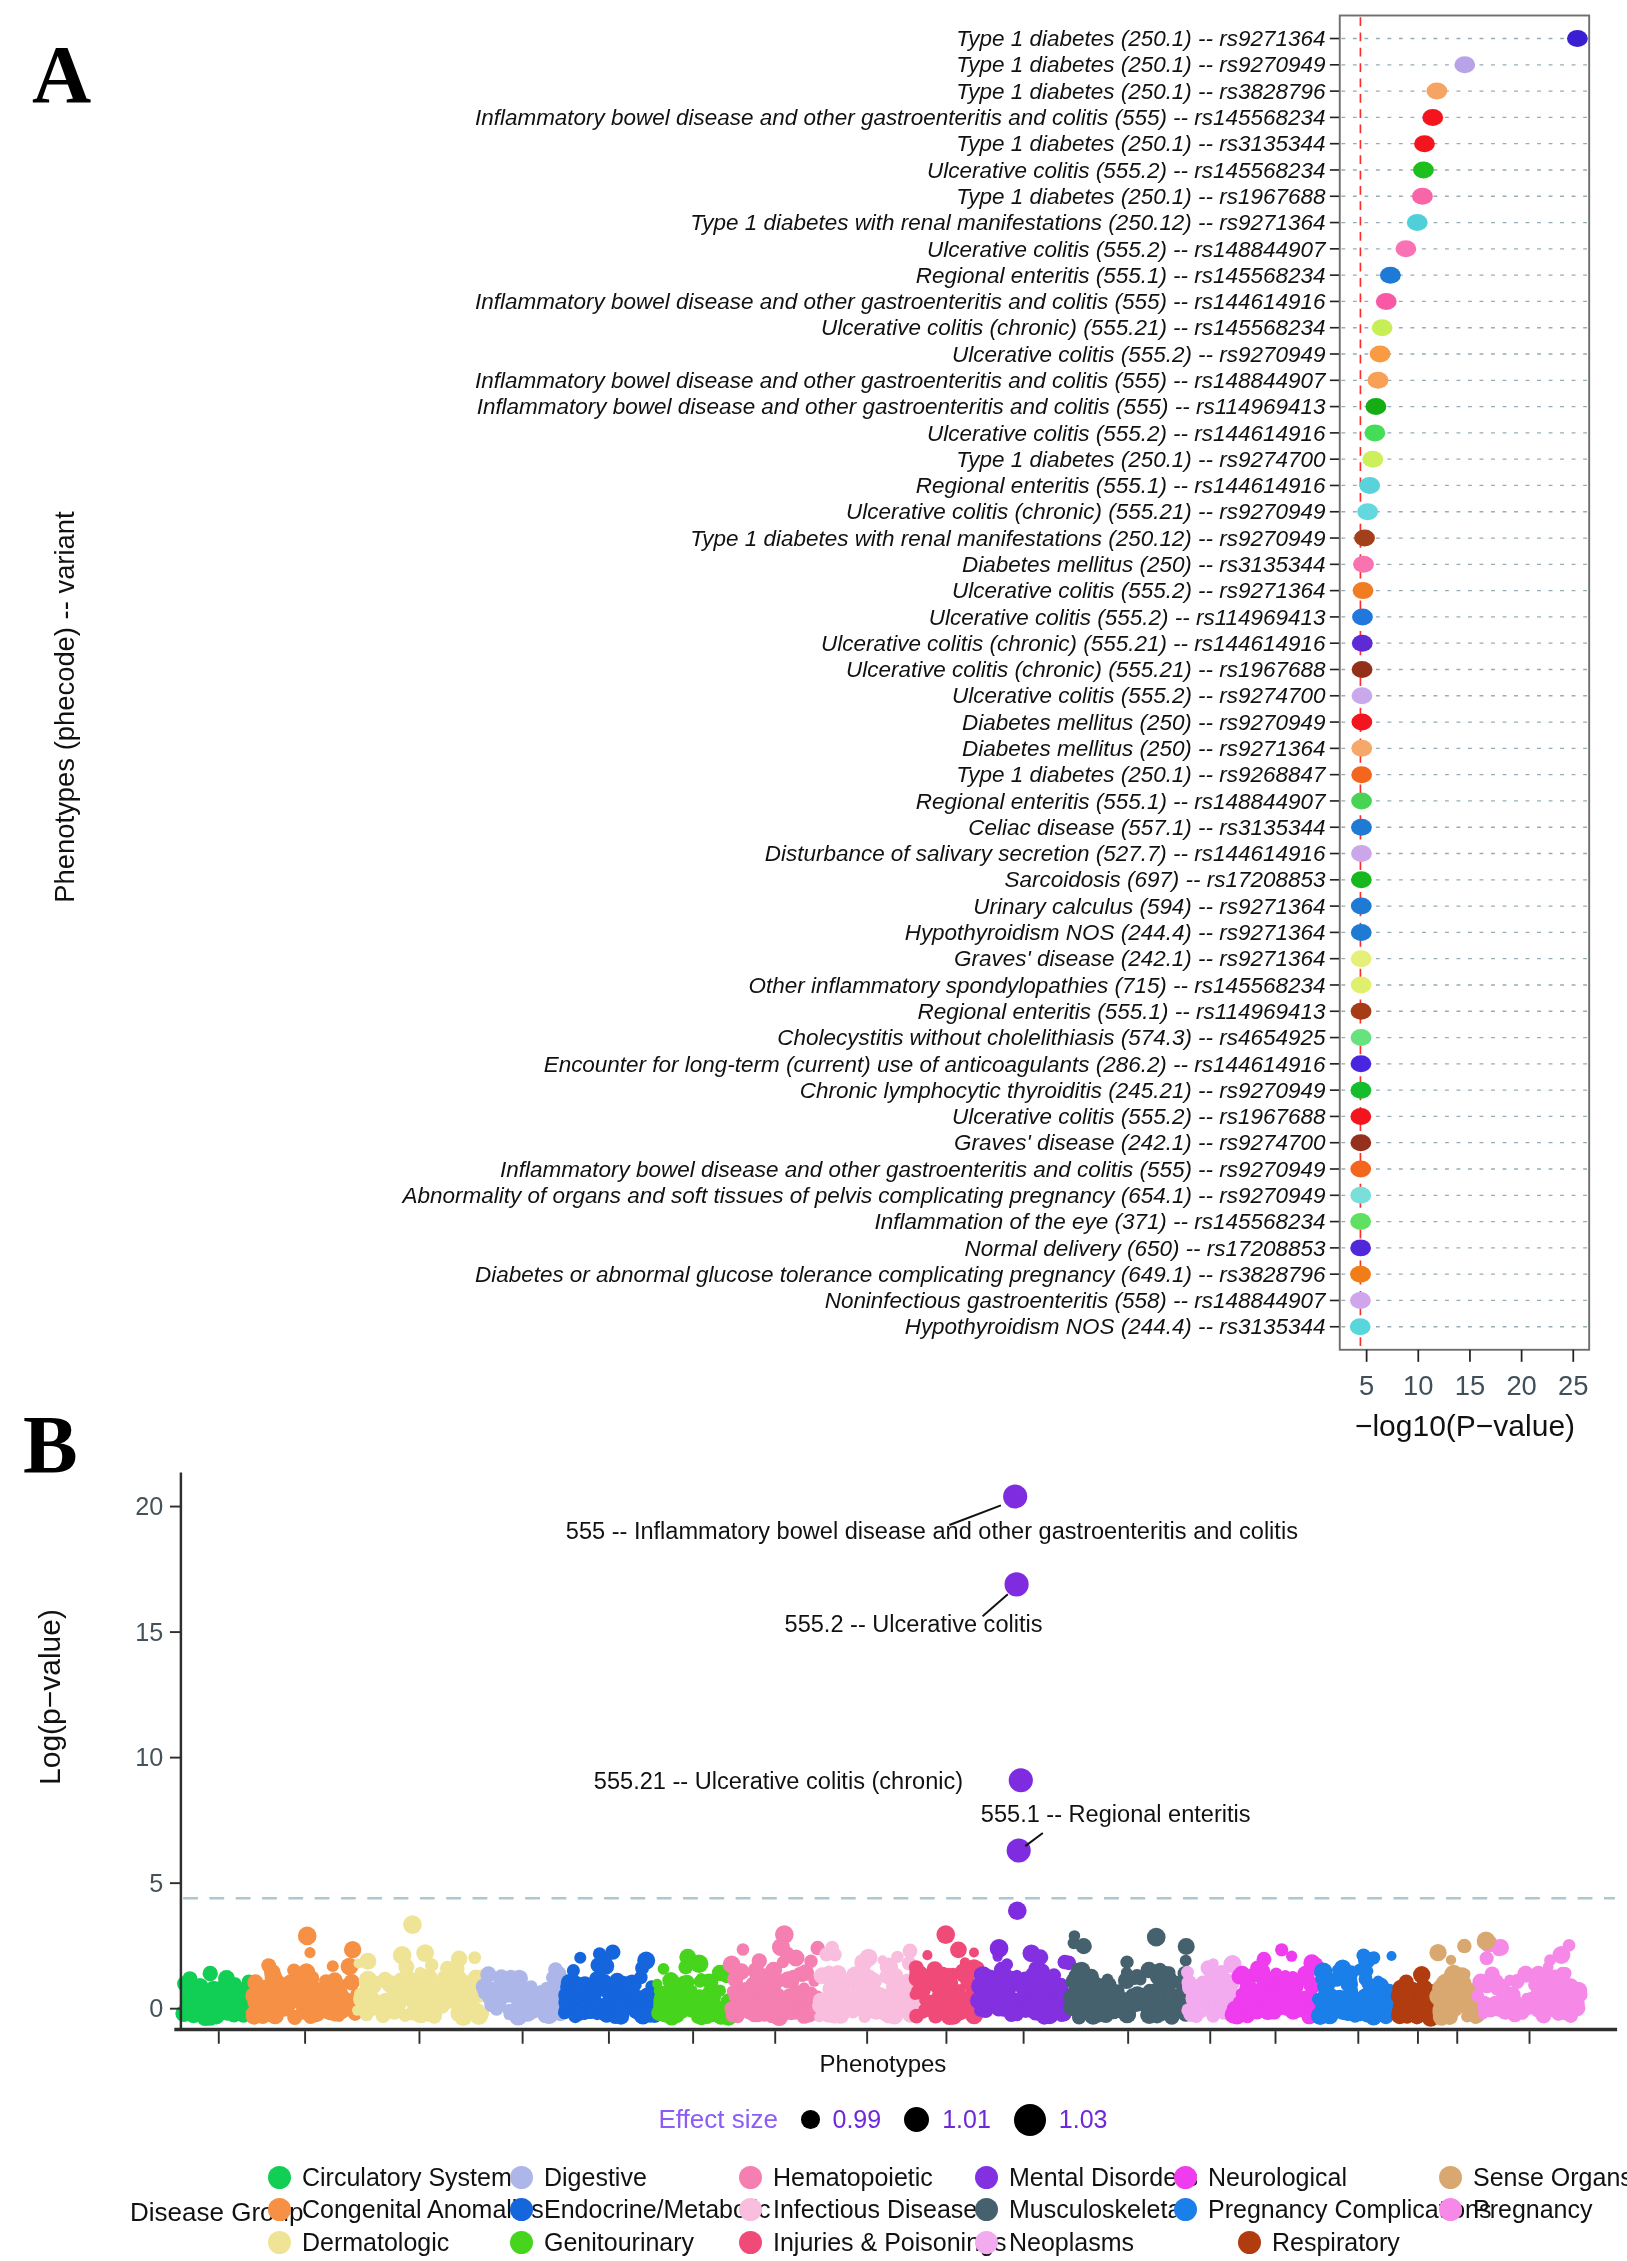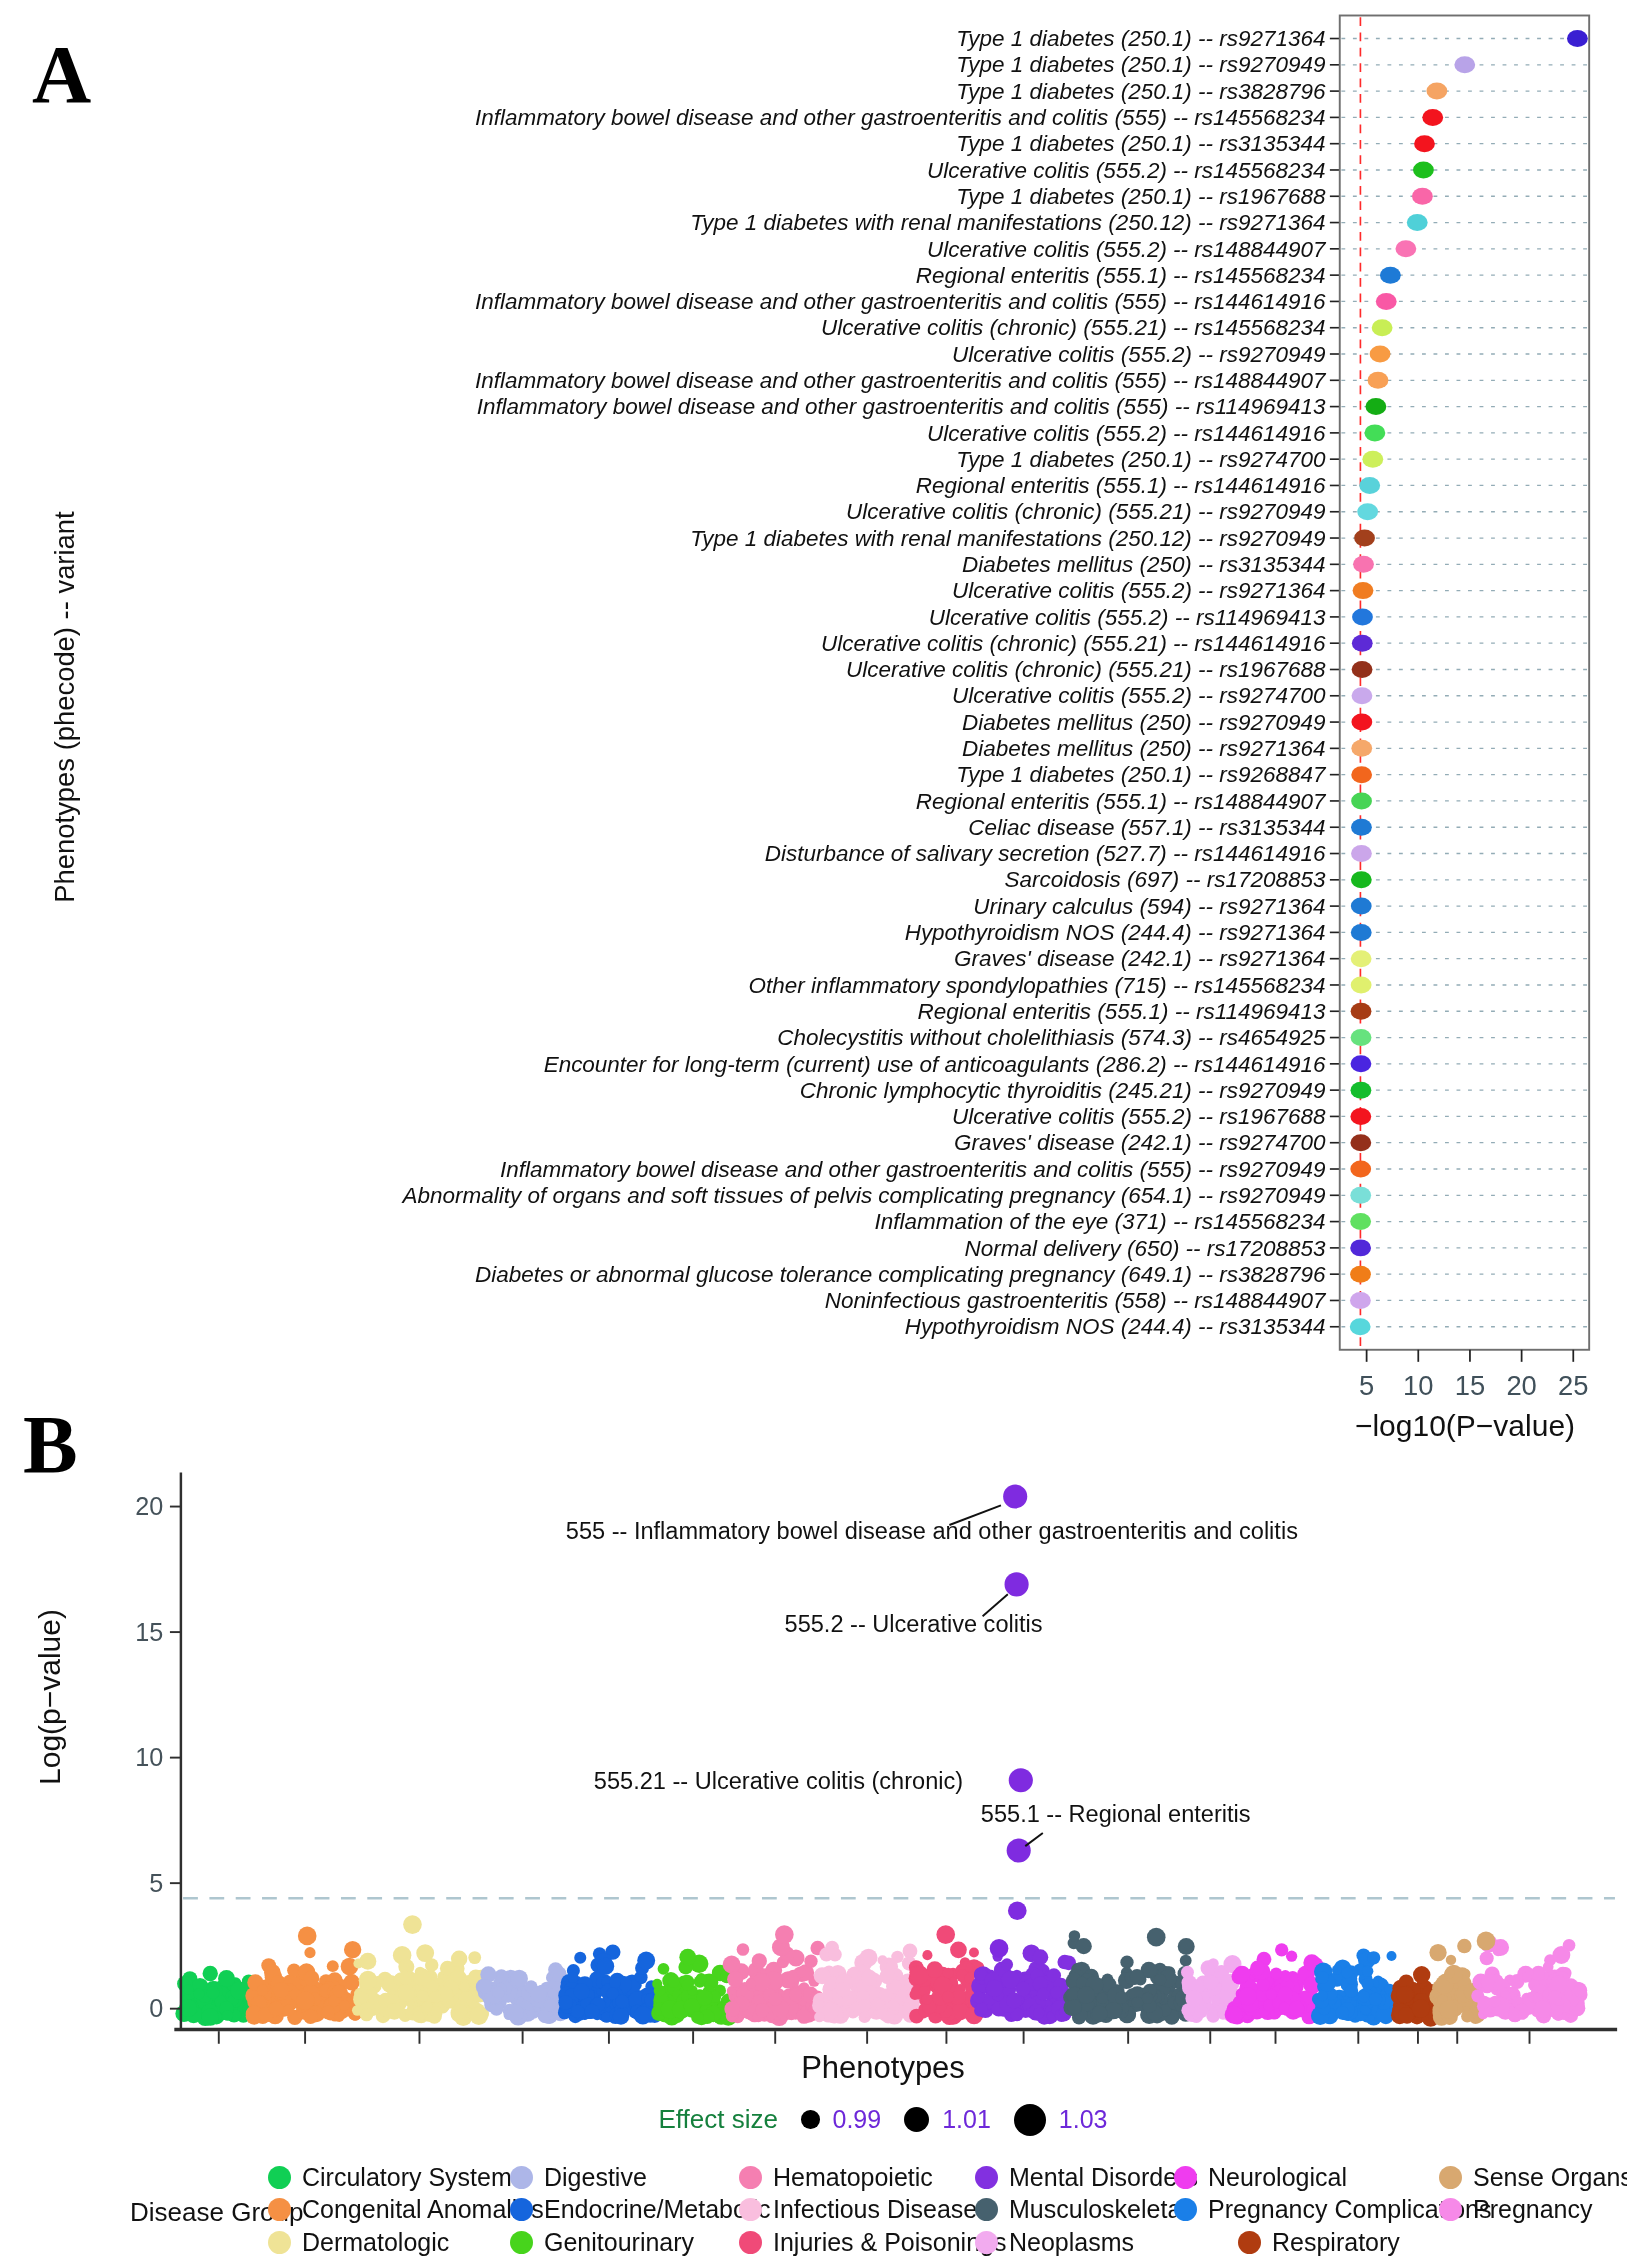--- a/index.html
+++ b/index.html
@@ -5,25 +5,25 @@
   html,body{margin:0;padding:0;background:#ffffff;}
   #root{position:relative;width:1627px;height:2261px;background:#ffffff;
         font-family:"Liberation Sans",sans-serif;overflow:hidden;}
   #fig-svg{position:absolute;left:0;top:0;z-index:1;}
   .panel-letter{position:absolute;z-index:3;font-family:"Liberation Serif",serif;
         font-weight:bold;font-size:82px;color:#000;line-height:1;}
   .axis-label{position:absolute;z-index:2;color:#111;text-align:center;white-space:nowrap;}
   .rot{transform:translate(-50%,-50%) rotate(-90deg);}
   #a-xlabel{left:1340px;top:1409px;width:250px;font-size:30px;}
   #a-ylabel{left:65px;top:707px;font-size:27.4px;}
-  #b-xlabel{left:181px;top:2050px;width:1404px;font-size:31px;}
+  #b-xlabel{left:181px;top:2050px;width:1404px;font-size:24px;}
   #b-ylabel{left:50px;top:1697px;font-size:30px;}
   #effect-legend{position:absolute;z-index:2;left:181px;top:2095px;width:1404px;height:49px;
         display:flex;align-items:center;justify-content:center;gap:23px;}
-  #effect-legend .t{font-size:26px;color:#15803d;}
+  #effect-legend .t{font-size:26px;color:#8b5cf6;}
   .eitem{display:flex;align-items:center;gap:13px;}
   .edot{background:#000;border-radius:50%;display:inline-block;}
   .elab{font-size:25px;color:#6d28d9;}
   #disease-legend{position:absolute;z-index:2;left:0;top:0;width:1627px;height:2261px;pointer-events:none;}
   .dg-title{position:absolute;font-size:26px;color:#111;white-space:nowrap;}
   .ditem{position:absolute;display:flex;align-items:center;gap:11px;white-space:nowrap;}
   .ddot{width:23px;height:23px;border-radius:50%;display:inline-block;flex:0 0 auto;}
   .dlab{font-size:25px;color:#111;}
 </style>
 </head>

